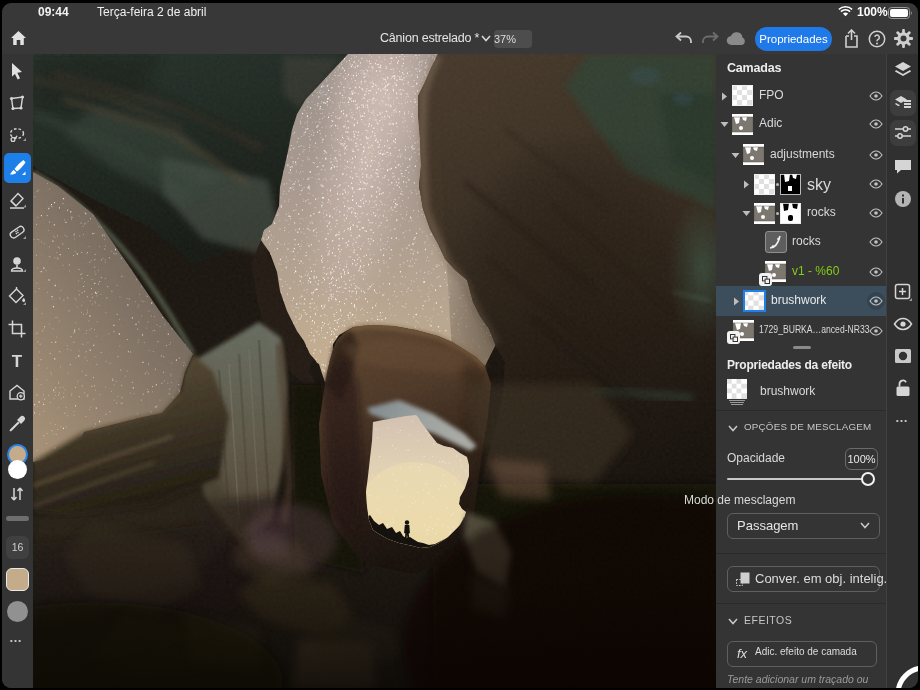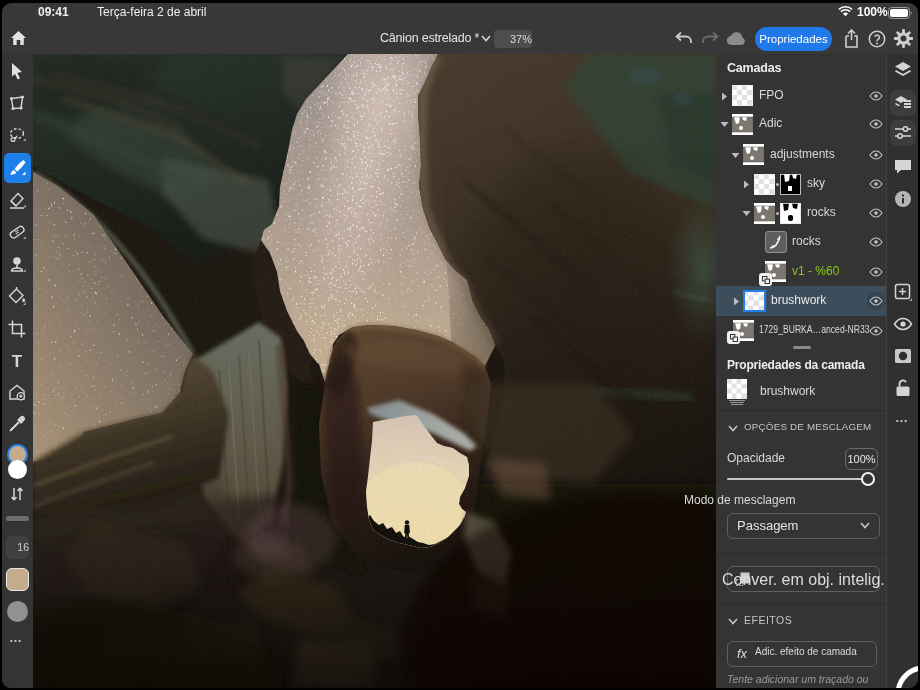--- a/index.html
+++ b/index.html
@@ -233,41 +233,41 @@
 <path d="M60,470 L150,488 170,530 120,560 55,540 30,500 Z" fill="#3a3122" opacity="0.35" filter="url(#b5)"></path>
 <path d="M90,560 L170,575 180,612 110,620 60,600 Z" fill="#2e2718" opacity="0.4" filter="url(#b5)"></path>
 
 <rect x="0" y="500" width="683" height="136" fill="url(#vig)"></rect>
 <ellipse cx="600" cy="590" rx="230" ry="150" fill="#070503" opacity="0.5" filter="url(#b5)"></ellipse>
 <ellipse cx="60" cy="628" rx="190" ry="80" fill="#0a0805" opacity="0.45" filter="url(#b5)"></ellipse>
 </svg></div>
 <div class="abs" style="left:716px;top:54px;width:170px;height:634px;background:#343434"></div>
 <div class="abs" style="left:886px;top:54px;width:32px;height:634px;background:#303030;border-radius:0 0 9px 0"></div>
 <div class="abs" style="left:886px;top:54px;width:1px;height:634px;background:#404040"></div>
-<div class="txt" style="left:38px;top:5px;font-size:12px;font-weight:bold;color:#f2f2f2">09:41</div>
+<div class="txt" style="left:38px;top:5px;font-size:12px;font-weight:bold;color:#f2f2f2">09:44</div>
 <div class="txt" style="left:97px;top:5px;font-size:12px;color:#f0f0f0">Terça-feira 2 de abril</div>
 <div class="abs" style="left:838px;top:6px"><svg width="15" height="11" viewBox="0 0 15 11" style="">
         <path d="M7.5,10.3 L4.9,7.6 a3.8,3.8 0 0 1 5.2,0 Z" fill="#fff"></path>
         <path d="M2.9,5.6 a6.6,6.6 0 0 1 9.2,0" stroke="#fff" stroke-width="1.5" fill="none"></path>
         <path d="M0.9,3.4 a9.6,9.6 0 0 1 13.2,0" stroke="#fff" stroke-width="1.5" fill="none"></path>
       </svg></div>
 <div class="txt" style="left:857px;top:5px;font-size:12px;font-weight:bold;color:#fff">100%</div>
 <div class="abs" style="left:888px;top:7px"><svg width="25" height="12" viewBox="0 0 25 12" style="">
         <rect x="0.5" y="0.5" width="21" height="11" rx="3" fill="none" stroke="#9a9a9a"></rect>
         <rect x="2" y="2" width="18" height="8" rx="2" fill="#fff"></rect>
         <path d="M22.8,4 a2.5,2.5 0 0 1 0,4 Z" fill="#9a9a9a"></path>
       </svg></div>
 <div class="abs" style="left:10px;top:30px"><svg width="17" height="16" viewBox="0 0 17 16" style="">
         <path d="M8.5,1 L16,8 H13.8 V15 H10.3 V10 H6.7 V15 H3.2 V8 H1 Z" fill="#e2e2e2"></path>
       </svg></div>
 <div class="txt" style="left:380px;top:31px;font-size:12.5px;letter-spacing:-0.2px;color:#e5e5e5">Cânion estrelado *</div>
 <div class="abs" style="left:481px;top:35px"><svg width="10" height="7" viewBox="0 0 10 7" style="">
         <path d="M1,1 L5,5.5 L9,1" stroke="#d5d5d5" stroke-width="1.6" fill="none"></path>
       </svg></div>
-<div class="abs" style="left:494px;top:30px;width:38px;height:18px;background:#4d4d4d;border-radius:4px;text-align:right;font-size:11px;line-height:18px;color:#dcdcdc">37%</div>
+<div class="abs" style="left:494px;top:30px;width:38px;height:18px;background:#4d4d4d;border-radius:4px;text-align:left;font-size:11px;line-height:18px;color:#dcdcdc">37%</div>
 <div class="abs" style="left:674px;top:31px"><svg width="20" height="14" viewBox="0 0 20 14" style="">
         <path d="M7,1.5 L2.5,5.5 L7,9.5 M2.5,5.5 H12 a5,5 0 0 1 5,5 V12" stroke="#c9c9c9" stroke-width="1.8" fill="none"></path>
       </svg></div>
 <div class="abs" style="left:700px;top:31px"><svg width="20" height="14" viewBox="0 0 20 14" style="">
         <path d="M13,1.5 L17.5,5.5 L13,9.5 M17.5,5.5 H8 a5,5 0 0 0 -5,5 V12" stroke="#6d6d6d" stroke-width="1.8" fill="none"></path>
       </svg></div>
 <div class="abs" style="left:726px;top:32px"><svg width="22" height="14" viewBox="0 0 22 14" style="">
         <path d="M5.5,13 a4.5,4.5 0 0 1 -0.5,-9 a6,6 0 0 1 11.5,1.5 a4,4 0 0 1 -0.5,7.5 Z" fill="#8a8a8a"></path>
       </svg></div>
 <div class="abs" style="left:755px;top:27px;width:77px;height:24px;background:#2079e8;border-radius:13px;text-align:center;font-size:11.5px;line-height:24px;color:#fff">Propriedades</div>
@@ -354,21 +354,21 @@
         <path d="M12.5,8 L5,15.5 C4,16.5 3,16.5 2.8,16.2 C2.5,16 2.5,15 3.5,14 L11,6.5 Z" fill="#d5d5d5"></path>
         <path d="M11,4.5 L14.5,8 M16.5,2 C17.5,3 17.5,4.5 16.5,5.5 L14,8 L11,5 L13.5,2.5 C14.5,1.5 15.5,1 16.5,2 Z" stroke="#d5d5d5" stroke-width="1.3" fill="#d5d5d5"></path>
       </svg></div>
 <div class="abs" style="left:7px;top:444px;width:21px;height:21px;border-radius:50%;background:#c4ab89;border:2.5px solid #2a84e8"></div>
 <div class="abs" style="left:8px;top:460px;width:19px;height:19px;border-radius:50%;background:#fff"></div>
 <div class="abs" style="left:7px;top:484px"><svg width="20" height="20" viewBox="0 0 20 20" style="">
         <path d="M7,4 V16 M7,16 L4.5,13 M7,16 L9.5,13" stroke="#d5d5d5" stroke-width="1.5" fill="none"></path>
         <path d="M13,16 V4 M13,4 L10.5,7 M13,4 L15.5,7" stroke="#d5d5d5" stroke-width="1.5" fill="none"></path>
       </svg></div>
 <div class="abs" style="left:6px;top:516px;width:23px;height:5px;background:#6e6e6e;border-radius:3px"></div>
-<div class="abs" style="left:6px;top:536px;width:23px;height:23px;background:#404040;border-radius:6px;text-align:right;font-size:10.5px;line-height:23px;color:#cfcfcf">16</div>
+<div class="abs" style="left:6px;top:536px;width:23px;height:23px;background:#404040;border-radius:6px;text-align:center;font-size:10.5px;line-height:23px;color:#cfcfcf">16</div>
 <div class="abs" style="left:6px;top:568px;width:23px;height:23px;background:#c4ab89;border-radius:6px;border:1.5px solid #e8e8e8"></div>
 <div class="abs" style="left:7px;top:601px;width:21px;height:21px;border-radius:50%;background:#919191"></div>
 <div class="txt" style="left:9px;top:630px;font-size:13px;letter-spacing:1px;color:#c5c5c5;font-weight:bold">…</div>
 <div class="abs" style="left:892px;top:59px"><svg width="22" height="22" viewBox="0 0 22 22" style="">
         <path d="M11,3 L19,7.5 L11,12 L3,7.5 Z" fill="#d5d5d5"></path>
         <path d="M4,11 L11,15 L18,11 L19,12.5 L11,17 L3,12.5 Z" fill="#d5d5d5"></path>
       </svg></div>
 <div class="abs" style="left:890px;top:90px;width:26px;height:26px;background:#3d3d3d;border-radius:7px"></div>
 <div class="abs" style="left:892px;top:92px"><svg width="22" height="22" viewBox="0 0 22 22" style="">
         <path d="M9,4 L15,7.5 L9,11 L3,7.5 Z" fill="#d5d5d5"></path>
@@ -468,21 +468,21 @@
         <rect x="0.5" y="0.5" width="20" height="20" fill="none" stroke="#f0f0f0"></rect>
       </svg></div>
 <div class="abs" style="left:776px;top:183px;width:3px;height:3px;background:#bbb;border-radius:50%"></div>
 <div class="abs" style="left:780px;top:174px"><svg width="21" height="21" viewBox="0 0 21 21" style="">
         <rect width="21" height="21" fill="#000"></rect>
         <path d="M4,0 L10,0 L9,7 L5,8 Z" fill="#fff"></path>
         <path d="M12,0 L17,0 L16,5 L13,4 Z" fill="#fff"></path>
         <rect x="8" y="12" width="4" height="5" fill="#fff"></rect>
         <rect x="0.5" y="0.5" width="20" height="20" fill="none" stroke="#e8e8e8" stroke-width="0.8"></rect>
       </svg></div>
-<div class="txt" style="left:807px;top:176px;font-size:12px;color:#d9d9d9">sky</div>
+<div class="txt" style="left:807px;top:176px;font-size:16px;color:#d9d9d9">sky</div>
 <div class="abs" style="left:869px;top:179px"><svg width="14" height="10" viewBox="0 0 14 10" style="">
         <path d="M1,5 C3,2 5,1 7,1 C9,1 11,2 13,5 C11,8 9,9 7,9 C5,9 3,8 1,5 Z" stroke="#c2c2c2" stroke-width="1.2" fill="none"></path>
         <circle cx="7" cy="5" r="1.8" fill="#c2c2c2"></circle>
       </svg></div>
 <div class="abs" style="left:742px;top:210px"><svg width="9" height="7" viewBox="0 0 9 7" style="">
         <path d="M0.5,1 L4.5,6 L8.5,1 Z" fill="#bdbdbd"></path>
       </svg></div>
 <div class="abs" style="left:754px;top:203px"><svg width="21" height="21" viewBox="0 0 21 21" style="">
         <rect width="21" height="21" fill="#fff"></rect>
         <rect x="0" y="3" width="21" height="15" fill="#7d786f"></rect>
@@ -563,21 +563,21 @@
 <div class="abs" style="left:730px;top:334px"><svg width="8" height="8" viewBox="0 0 8 8" style="">
         <rect x="0.5" y="0.5" width="4.4" height="4.4" fill="none" stroke="#333" stroke-width="1"></rect>
         <rect x="3.1" y="3.1" width="4.4" height="4.4" fill="#f2f2f2" stroke="#333" stroke-width="1"></rect>
       </svg></div>
 <div class="txt" style="left:759px;top:323px;font-size:10.5px;color:#d9d9d9;transform:scaleX(0.82);transform-origin:0 0">1729_BURKA…anced-NR33</div>
 <div class="abs" style="left:869px;top:326px"><svg width="14" height="10" viewBox="0 0 14 10" style="">
         <path d="M1,5 C3,2 5,1 7,1 C9,1 11,2 13,5 C11,8 9,9 7,9 C5,9 3,8 1,5 Z" stroke="#c2c2c2" stroke-width="1.2" fill="none"></path>
         <circle cx="7" cy="5" r="1.8" fill="#c2c2c2"></circle>
       </svg></div>
 <div class="abs" style="left:793px;top:346px;width:18px;height:3px;background:#8a8a8a;border-radius:2px"></div>
-<div class="txt" style="left:727px;top:358px;font-size:12px;color:#ededed;font-weight:bold;letter-spacing:-0.2px">Propriedades da camada</div>
+<div class="txt" style="left:727px;top:358px;font-size:12px;color:#ededed;font-weight:bold;letter-spacing:-0.2px">Propriedades da efeito</div>
 <div class="abs" style="left:727px;top:379px"><svg width="20" height="26" viewBox="0 0 20 26" style="">
         <rect width="20" height="19" fill="#fff"></rect>
         <g transform="scale(0.95)">
           <rect width="21" height="21" fill="#fff"></rect>
           <path d="M0,0h5v5h-5z M10,0h5v5h-5z M5,5h5v5h-5z M15,5h6v5h-6z M0,10h5v5h-5z M10,10h5v5h-5z M5,15h5v6h-5z M15,15h6v6h-6z" fill="#d8d8d8" opacity="0.8"></path>
         </g>
         <path d="M2,21.5 H18 M3,23.5 H17 M4,25.5 H16" stroke="#9a9a9a" stroke-width="1.2"></path>
       </svg></div>
 <div class="txt" style="left:760px;top:384px;font-size:12px;color:#d9d9d9">brushwork</div>
 <div class="abs" style="left:716px;top:410px;width:170px;height:1px;background:#2a2a2a"></div>
@@ -594,21 +594,21 @@
 <div class="txt" style="left:737px;top:518px;font-size:13px;color:#e5e5e5">Passagem</div>
 <div class="abs" style="left:860px;top:522px;line-height:0"><svg width="10" height="7" viewBox="0 0 10 7" style="">
         <path d="M1,1 L5,5.5 L9,1" stroke="#c9c9c9" stroke-width="1.5" fill="none"></path>
       </svg></div>
 <div class="abs" style="left:716px;top:553px;width:170px;height:1px;background:#2a2a2a"></div>
 <div class="abs" style="left:727px;top:566px;width:153px;height:26px;border:1px solid #5f5f5f;border-radius:6px"></div>
 <div class="abs" style="left:736px;top:572px"><svg width="14" height="14" viewBox="0 0 14 14" style="">
         <rect x="4.5" y="0.5" width="9" height="11" fill="#cfcfcf"></rect>
         <rect x="0.5" y="7.5" width="6" height="6" fill="none" stroke="#cfcfcf" stroke-dasharray="1.6 1.2"></rect>
       </svg></div>
-<div class="txt" style="left:722px;top:571px;font-size:16px;color:#dcdcdc">Conver. em obj. intelig.</div>
+<div class="txt" style="left:755px;top:571px;font-size:13px;color:#dcdcdc">Conver. em obj. intelig.</div>
 <div class="abs" style="left:716px;top:603px;width:170px;height:1px;background:#2a2a2a"></div>
 <div class="abs" style="left:728px;top:618px;line-height:0"><svg width="10" height="7" viewBox="0 0 10 7" style="">
         <path d="M1,1 L5,5.5 L9,1" stroke="#c9c9c9" stroke-width="1.5" fill="none"></path>
       </svg></div>
 <div class="txt" style="left:744px;top:614px;font-size:10.5px;color:#c6c6c6;letter-spacing:0.5px">EFEITOS</div>
 <div class="abs" style="left:727px;top:641px;width:150px;height:26px;border:1px solid #5f5f5f;border-radius:6px"></div>
 <div class="txt" style="left:737px;top:646px;font-size:13px;color:#dcdcdc"><i>fx</i></div>
 <div class="txt" style="left:755px;top:646px;font-size:10px;color:#dcdcdc">Adic. efeito de camada</div>
 <div class="txt" style="left:727px;top:673px;font-size:10.5px;color:#9a9a9a;font-style:italic">Tente adicionar um traçado ou</div>
   </div>

